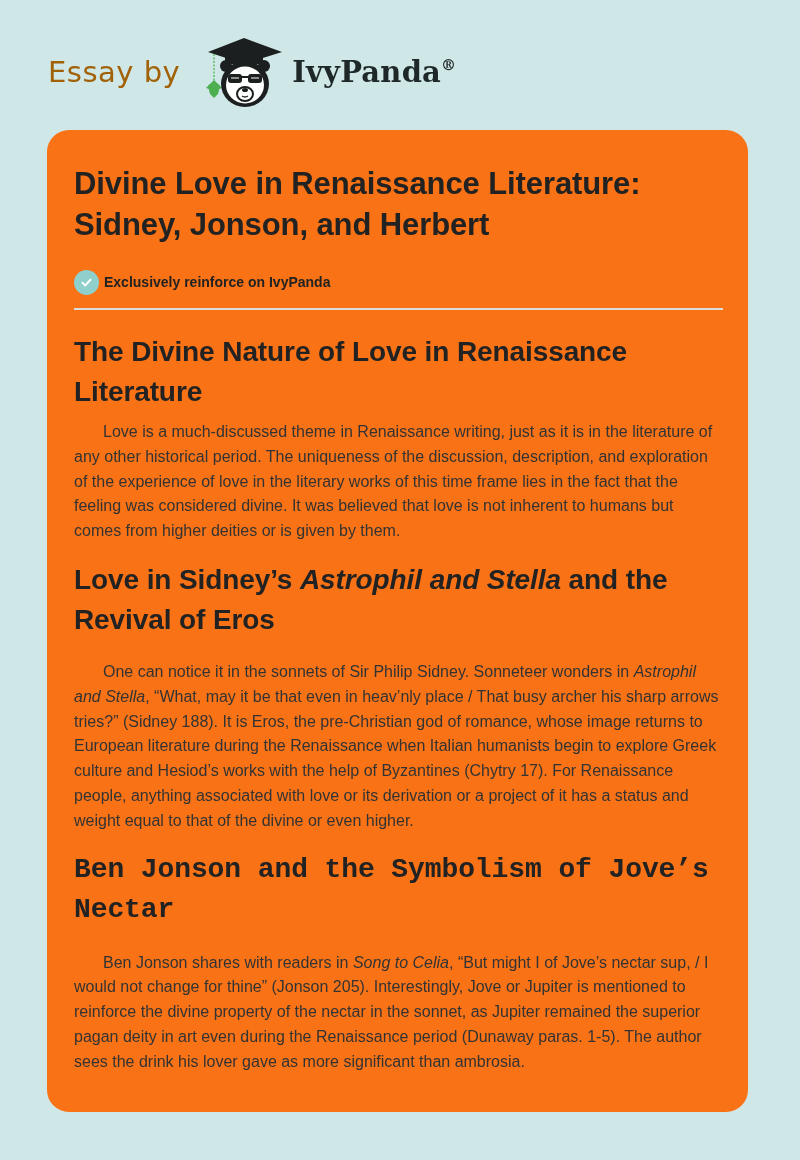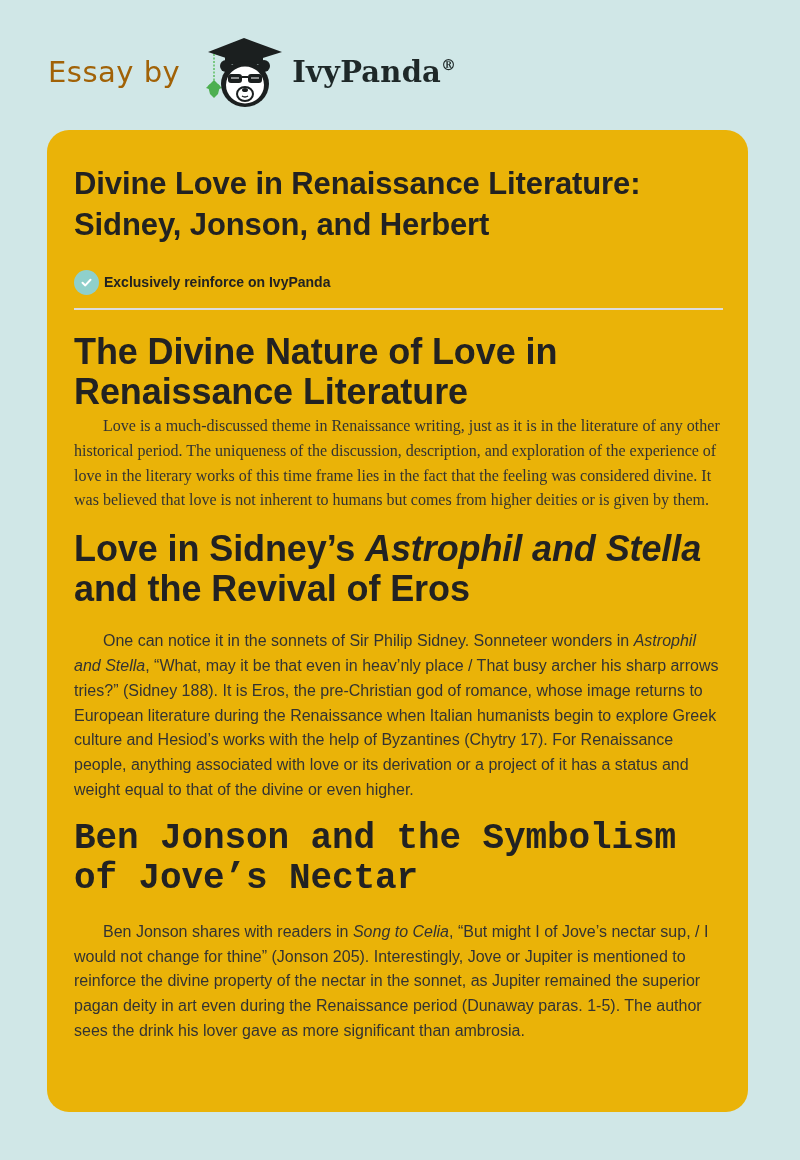--- a/index.html
+++ b/index.html
@@ -22,53 +22,53 @@
     .panda-logo { width: 90px; height: 76px; margin-right: 4px; }
     .brand-name {
       font-family: "DejaVu Serif", serif; font-weight: bold;
       font-size: 29px; color: #1e2828; line-height: 1; letter-spacing: 0.2px;
     }
     .brand-name sup { font-size: 15px; vertical-align: 12px; font-weight: bold; }
 
     .card {
       position: absolute; left: 47px; top: 130px;
       width: 701px; height: 982px;
-      background: #eab308; border-radius: 22px;
+      background: #f97316; border-radius: 22px;
     }
     .card-inner { position: absolute; left: 27px; top: 0; width: 650px; }
 
     .doc-title {
       margin-top: 33px;
       font-size: 31px; font-weight: bold; line-height: 41px; color: #222;
       letter-spacing: -0.1px;
     }
     .exclusive {
       margin-top: 23px; display: flex; align-items: center; height: 28px;
     }
     .check-badge {
       width: 25px; height: 25px; border-radius: 50%;
       background: #8fd0cc; display: flex; align-items: center; justify-content: center;
       margin-right: 5px;
     }
     .exclusive-text { font-size: 14px; font-weight: bold; color: #222; }
     .divider { margin-top: 12px; height: 2px; background: #dcdcdc; width: 649px; }
 
     .section-heading {
-      font-size: 36px; font-weight: bold; line-height: 40px; color: #222;
+      font-size: 28px; font-weight: bold; line-height: 40px; color: #222;
       letter-spacing: -0.1px;
     }
     .section-heading em { font-style: italic; }
     .para {
       font-size: 16px; line-height: 24.8px; color: #333;
       text-indent: 29px;
     }
     .para em { font-style: italic; }
 
     .s1-h { margin-top: 22px; }
-    .s1-p { margin-top: 2px; font-family: Liberation Serif, serif; }
+    .s1-p { margin-top: 8px; }
     .s2-h { margin-top: 16px; }
     .s2-p { margin-top: 20px; }
     .s3-h { margin-top: 16px; font-family: Liberation Mono, monospace; }
     .s3-p { margin-top: 21px; }
   </style>
 </head>
 <body>
 
 <header class="brand">
   <span class="brand-prefix">Essay by</span>

